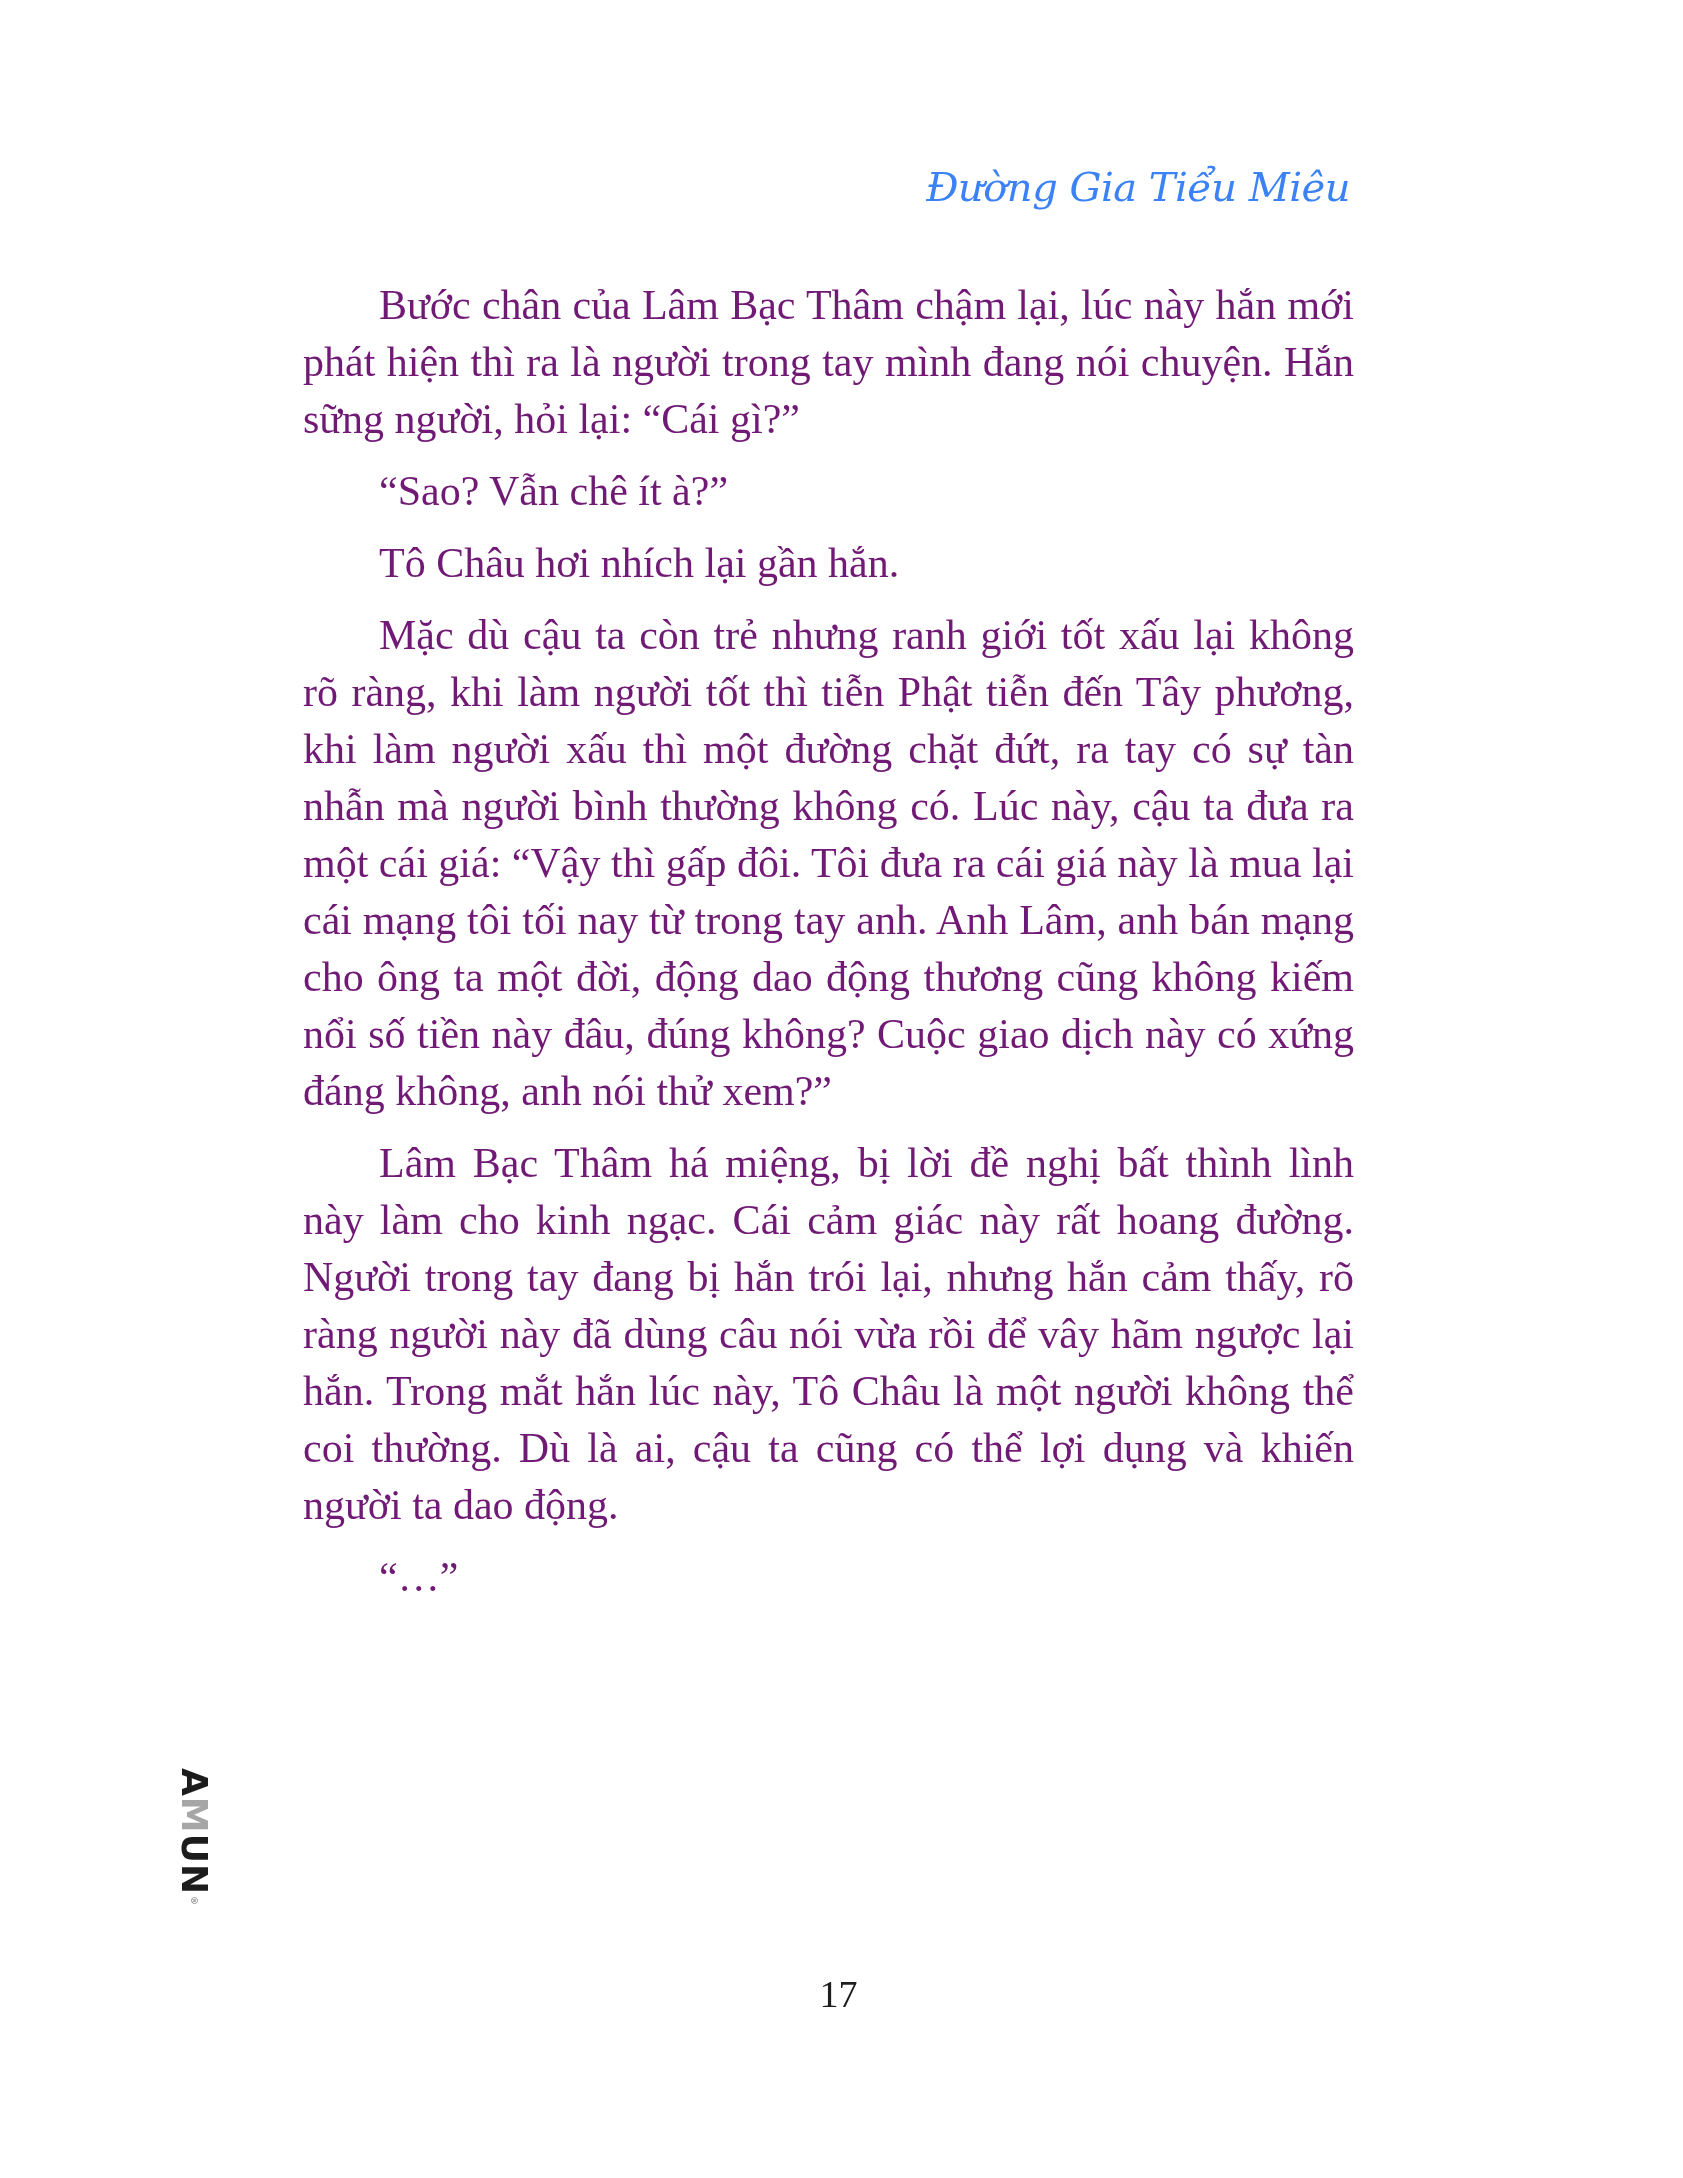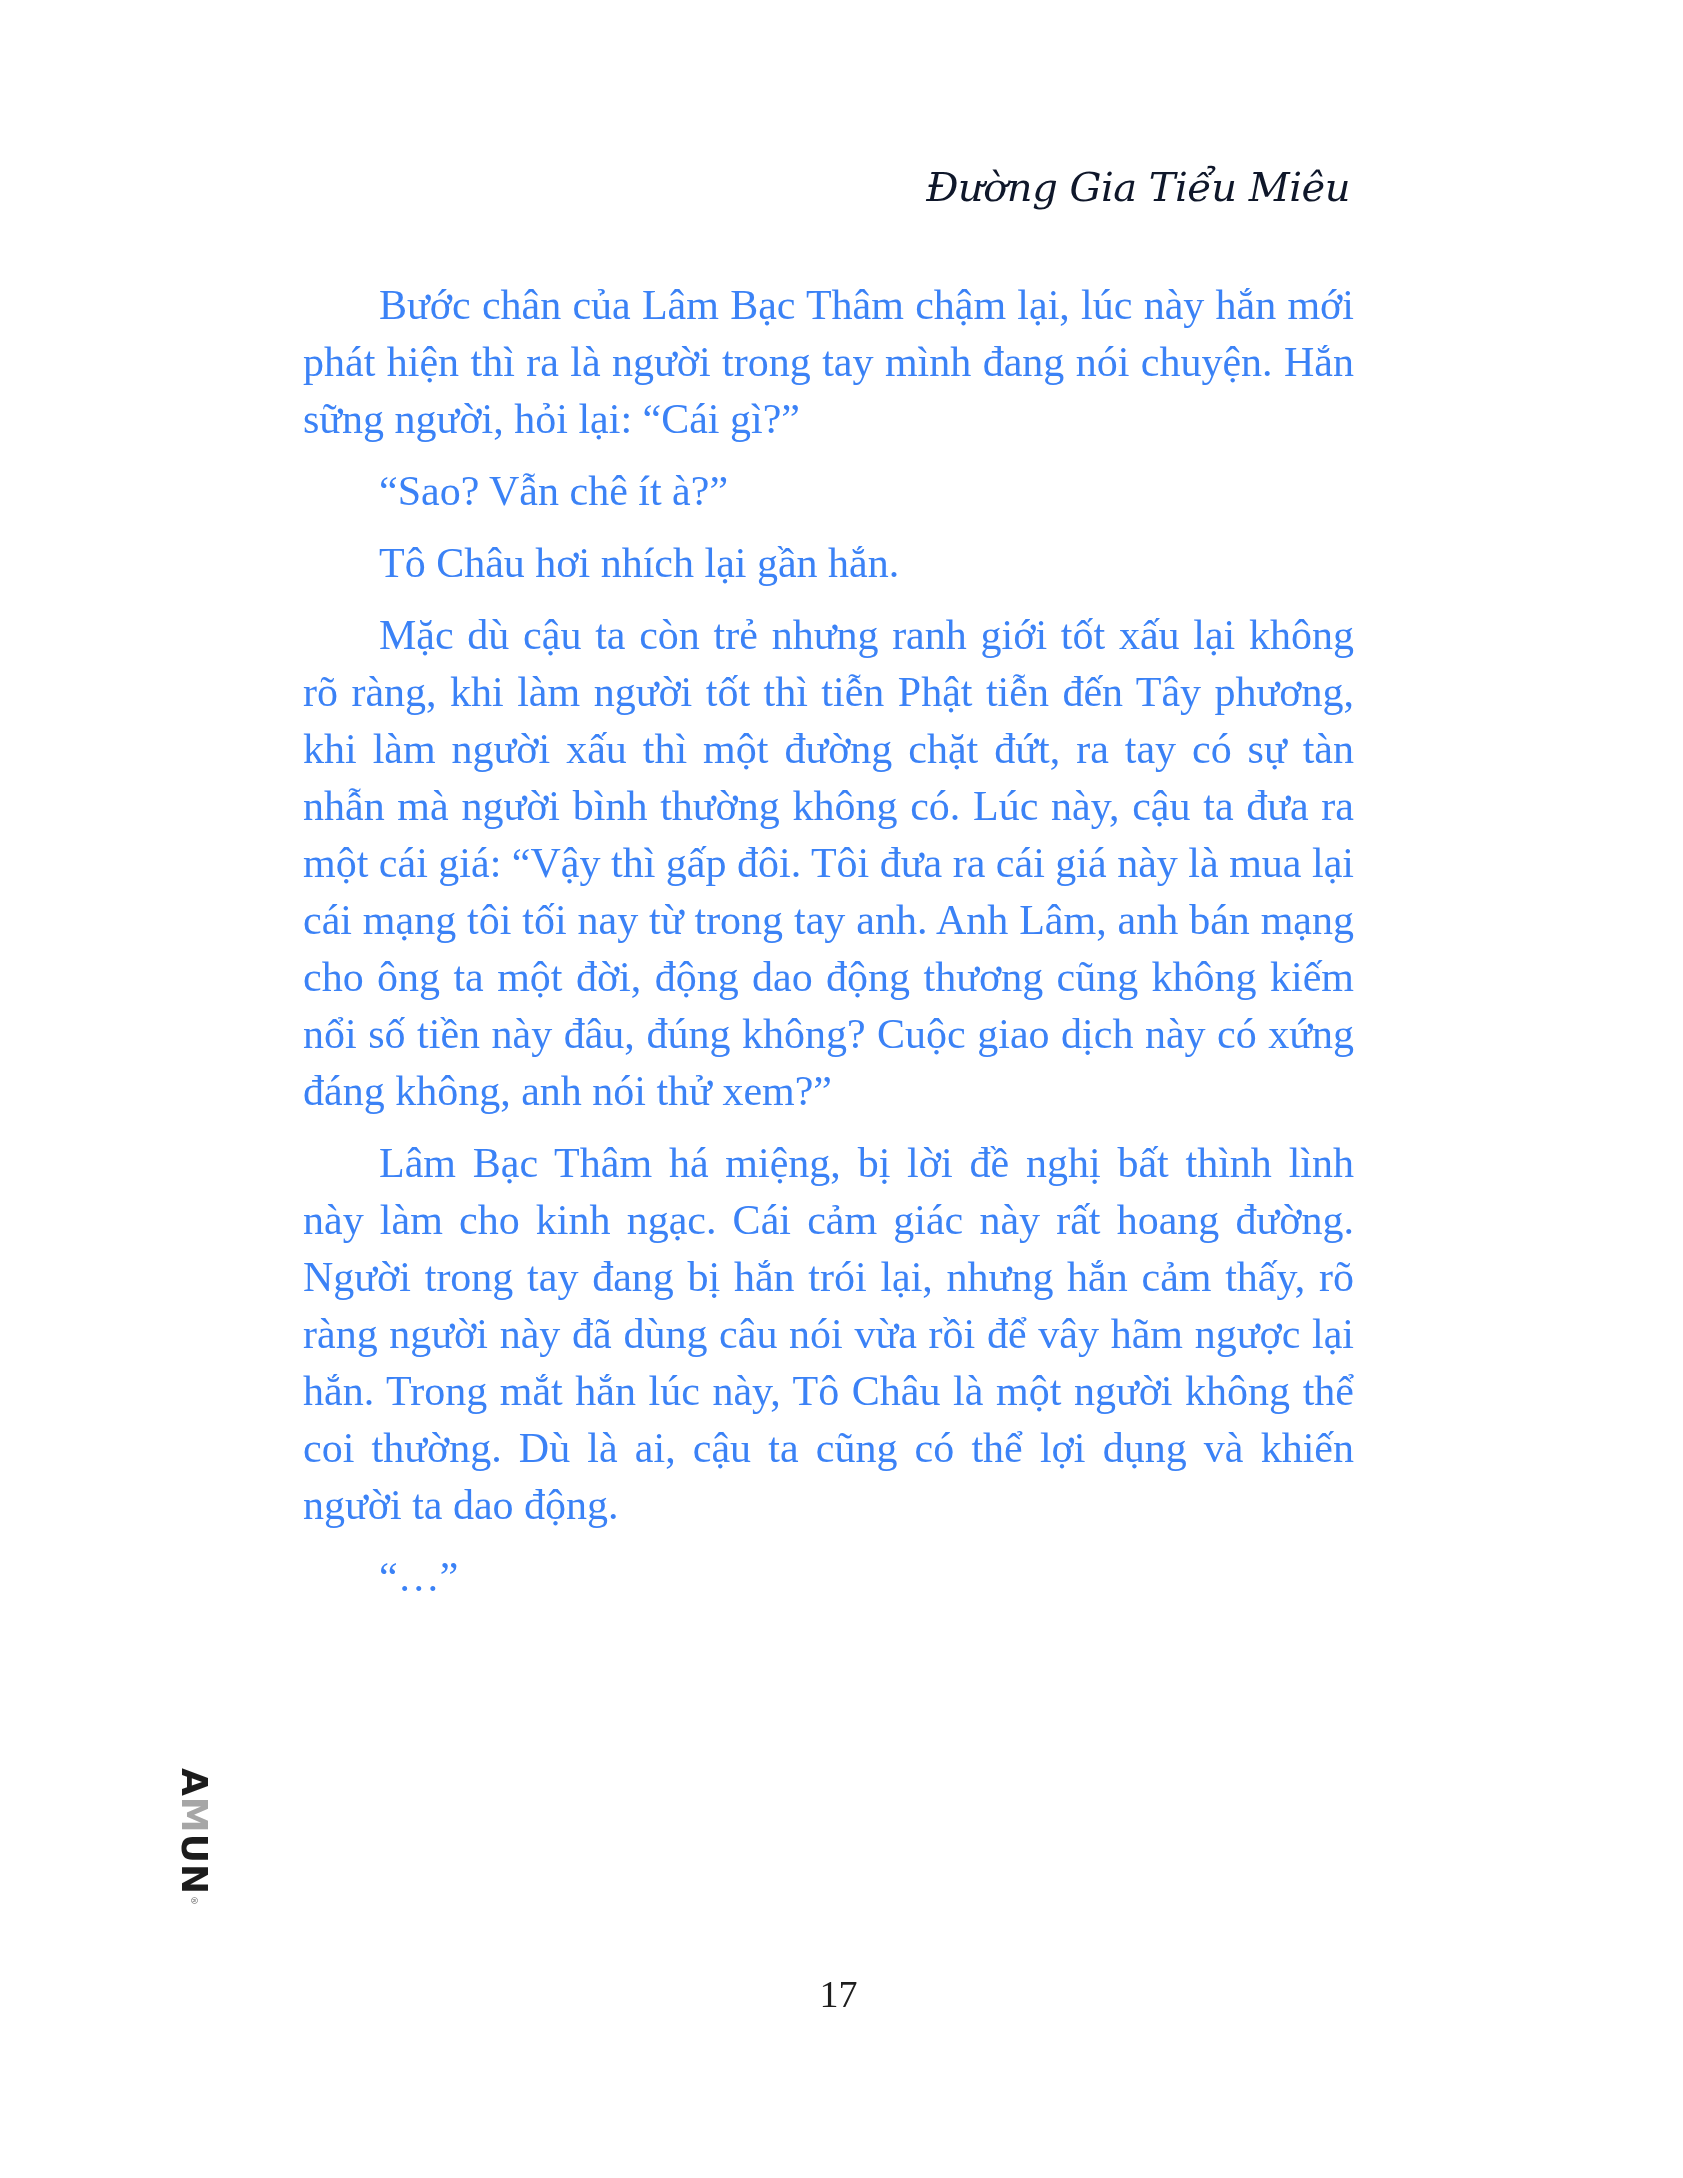--- a/index.html
+++ b/index.html
@@ -1,27 +1,27 @@
 <!DOCTYPE html>
 <html><head>
 <meta charset="utf-8">
 <style>
   html, body { margin: 0; padding: 0; background: #ffffff; }
   body { width: 1683px; height: 2178px; position: relative; overflow: hidden; }
   .page { position: absolute; left: 0; top: 0; width: 1683px; height: 2178px; background: #ffffff; }
   .running-head {
     position: absolute; right: 333px; top: 164px;
     font-family: "DejaVu Serif", serif; font-style: italic;
-    font-size: 40px; color: #0f172a; letter-spacing: -0.5px;
+    font-size: 40px; color: #3b82f6; letter-spacing: -0.5px;
     white-space: nowrap;
   }
   .body-text {
     position: absolute; left: 303px; top: 277px; width: 1051px;
     font-family: "Liberation Serif", serif; font-size: 42px;
-    line-height: 57px; color: #3b82f6;
+    line-height: 57px; color: #701a75;
   }
   .body-text p {
     margin: 0 0 15px 0; text-indent: 76px; text-align: justify;
     text-align-last: left;
   }
   .logo {
     position: absolute; left: 176px; top: 1772px; width: 36px; height: 129px;
   }
   .logo-inner {
     position: absolute; left: 50%; top: 50%;

